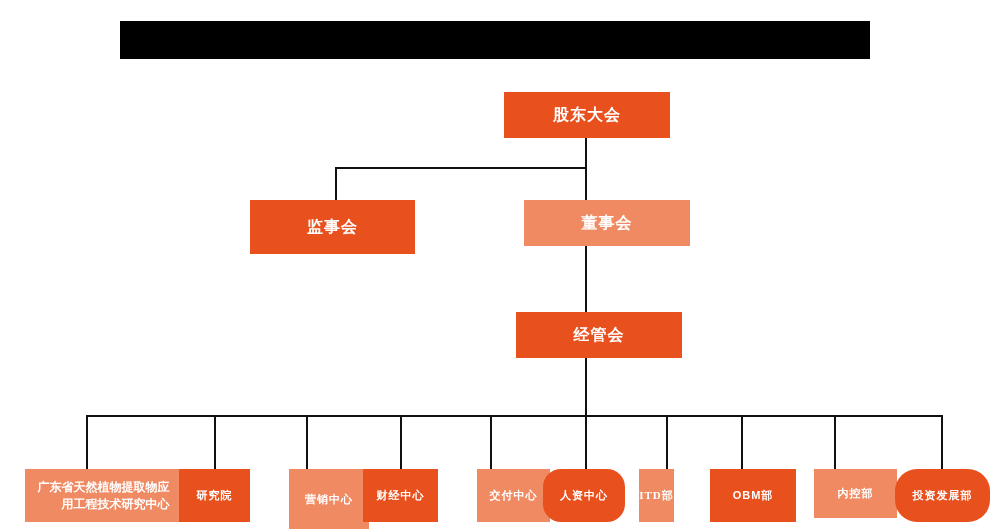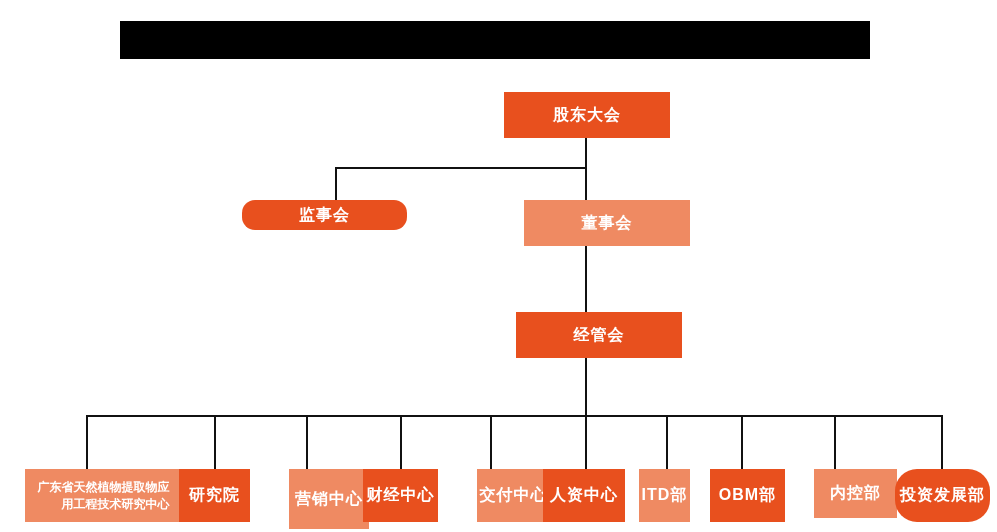--- a/index.html
+++ b/index.html
@@ -8,37 +8,37 @@
     font-family:"Liberation Sans","DejaVu Sans",sans-serif; overflow:hidden;
   }
   .titlebar { position:absolute; left:120px; top:21px; width:750px; height:38px; background:var(--titlebar,#000); }
   .node {
     position:absolute; display:flex; align-items:center; justify-content:center;
     color:var(--nodetext,#fff); font-weight:bold; font-size:16px; text-align:right;
     letter-spacing:1px;
   }
   .primary   { background:var(--primary,#E8501E); }
   .secondary { background:var(--secondary,#EF8A62);margin-left:22px; }
-  .small { font-size:16px; }
+  .small { font-size:11px; }
   .tiny  { font-size:12px; line-height:1.4; white-space:pre-line; letter-spacing:0; }
   .vline, .hline { position:absolute; background:var(--connector,#111); }
 
   
   .n-l1  { left:504px; top:92px;  width:166px; height:46px; }
-  .n-l2a { left:242px; top:200px; width:165px; height:30px;border-radius:13px; }
+  .n-l2a { left:250px; top:200px; width:165px; height:54px; }
   .n-l2b { left:502px; top:200px; width:166px; height:46px; }
   .n-l3  { left:504px; top:312px; width:166px; height:46px;margin-left:12px; }
   .b0 { left:3px;   top:469px; width:157px; height:53px; }
   .b1 { left:179px; top:469px; width:71px;  height:53px; }
   .b2 { left:267px; top:469px; width:80px;  height:60px; }
   .b3 { left:363px; top:469px; width:75px;  height:53px; }
   .b4 { left:455px; top:469px; width:73px;  height:53px; }
-  .b5 { left:543px; top:469px; width:82px;  height:53px; }
-  .b6 { left:617px; top:469px; width:51px;  height:53px; }
-  .b7 { left:710px; top:469px; width:75px;  height:53px; }
+  .b5 { left:543px; top:469px; width:82px;  height:53px;border-radius:18px; }
+  .b6 { left:617px; top:469px; width:35px;  height:53px;font-family:Liberation Serif, serif; }
+  .b7 { left:710px; top:469px; width:86px;  height:53px; }
   .b8 { left:792px; top:469px; width:83px;  height:49px; }
   .b9 { left:895px; top:469px; width:95px;  height:53px;border-radius:22px; }
 </style>
 </head>
 <body>
 
 <div class="canvas">
 
   <div class="titlebar"></div>
 

